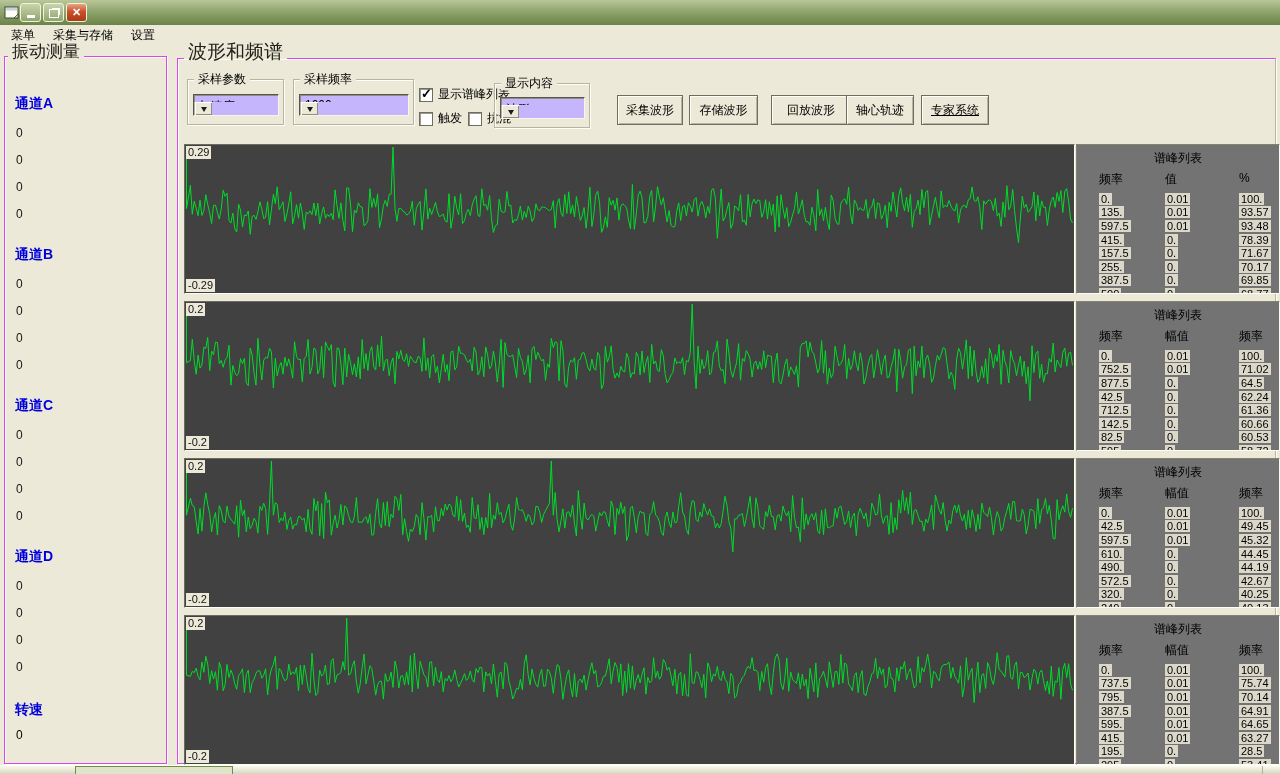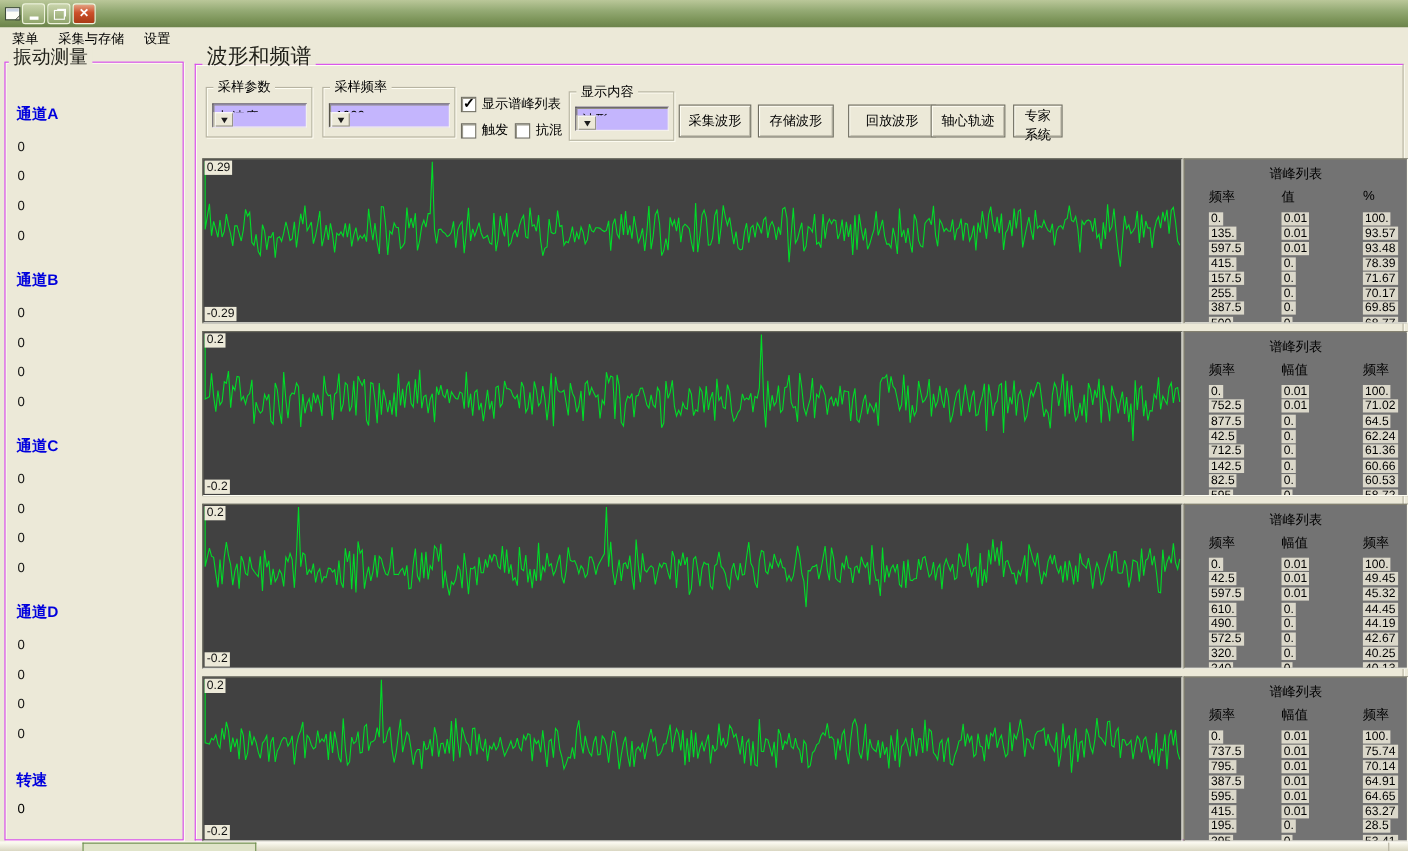--- a/index.html
+++ b/index.html
@@ -189,36 +189,36 @@
   </label>
   <label class="check" style="left:241px;top:51px;">
     <span class="cb"></span>
     <span>触发</span>
   </label>
   <label class="check" style="left:290px;top:51px;">
     <span class="cb"></span>
     <span>抗混</span>
   </label>
 
-  <div class="ctl-group" style="left:339px;top:24px;width:96px;height:45px;">
+  <div class="ctl-group" style="left:316px;top:24px;width:96px;height:45px;">
     <span class="gb-label small">显示内容</span>
     <div class="combo" style="left:5px;top:13px;width:85px;height:22px;">
       <span class="combo-value">波形</span>
       <span class="combo-btn">
           <span class="arr"></span>
         </span>
     </div>
   </div>
 
   <div id="toolbar">
       <button class="tool-btn" style="left: 439px; width: 66px;">采集波形</button>
       <button class="tool-btn" style="left: 511px; width: 69px;">存储波形</button>
       <button class="tool-btn" style="left: 593px; width: 80px;">回放波形</button>
       <button class="tool-btn" style="left: 668px; width: 68px;">轴心轨迹</button>
-      <button class="tool-btn" style="left: 743px; width: 45px;">专家系统</button>
+      <button class="tool-btn" style="left: 743px; width: 68px; text-decoration: underline;">专家系统</button>
     </div>
   <div id="rows">
   <div>
     <div class="plot" style="top: 85px;">
       <svg width="889" height="148" viewBox="0 0 889 148">
             <polyline points="1.5,2.0 1.5,63.6 5.4,40.3 7.3,69.2 9.2,56.2 11.2,63.3 13.1,70.7 15.0,55.1 16.9,70.5 18.9,65.4 20.8,49.7 22.7,59.5 24.7,68.1 26.6,78.5 28.5,60.3 30.5,60.2 32.4,67.1 34.3,74.1 36.2,64.1 38.2,45.3 40.1,51.4 42.0,48.1 44.0,75.4 45.9,78.1 47.8,68.1 49.8,83.7 51.7,87.1 53.6,59.2 55.5,65.0 57.5,82.1 59.4,70.0 61.3,70.9 63.3,66.0 65.2,89.3 67.1,71.5 69.1,70.3 71.0,74.4 72.9,67.0 74.9,56.8 76.8,64.2 78.7,73.6 80.6,72.3 82.6,56.6 84.5,80.0 86.4,64.5 88.4,49.3 90.3,58.7 92.2,41.8 94.2,64.7 96.1,61.2 98.0,56.8 99.9,76.5 101.9,68.9 103.8,59.1 105.7,46.8 107.7,78.8 109.6,70.6 111.5,59.6 113.5,73.2 115.4,58.0 117.3,68.1 119.2,84.4 121.2,67.0 123.1,68.9 125.0,65.8 127.0,69.7 128.9,58.0 130.8,70.7 132.8,58.3 134.7,79.1 136.6,68.8 138.6,61.9 140.5,73.3 142.4,69.1 144.3,71.6 146.3,68.3 148.2,74.7 150.1,44.9 152.1,61.5 154.0,73.4 155.9,57.9 157.9,75.5 159.8,85.8 161.7,42.8 163.6,43.2 165.6,60.1 167.5,86.7 169.4,65.2 171.4,67.9 173.3,57.8 175.2,61.6 177.2,62.1 179.1,81.0 181.0,79.0 182.9,75.8 184.9,43.6 186.8,62.4 188.7,53.2 190.7,62.2 192.6,48.8 194.5,82.7 196.5,73.8 198.4,60.5 200.3,55.3 202.2,61.5 204.2,49.2 206.1,49.2 208.0,2.0 210.0,63.6 211.9,76.3 213.8,63.6 215.8,63.3 217.7,66.0 219.6,67.1 221.6,70.1 223.5,68.9 225.4,66.0 227.3,56.2 229.3,80.2 231.2,63.9 233.1,59.3 235.1,56.5 237.0,85.1 238.9,66.4 240.9,43.9 242.8,74.0 244.7,63.1 246.6,69.5 248.6,63.5 250.5,57.4 252.4,66.8 254.4,71.6 256.3,70.7 258.2,69.0 260.2,75.9 262.1,77.1 264.0,48.7 265.9,83.3 267.9,72.3 269.8,51.3 271.7,63.0 273.7,69.9 275.6,48.7 277.5,78.6 279.5,75.7 281.4,67.6 283.3,64.4 285.3,70.6 287.2,60.1 289.1,54.2 291.0,50.7 293.0,70.4 294.9,71.5 296.8,43.8 298.8,60.5 300.7,59.4 302.6,65.2 304.6,50.6 306.5,73.9 308.4,87.5 310.3,80.8 312.3,79.5 314.2,54.2 316.1,66.2 318.1,67.5 320.0,66.7 321.9,46.4 323.9,60.8 325.8,60.1 327.7,78.0 329.6,74.5 331.6,75.6 333.5,69.9 335.4,61.0 337.4,75.1 339.3,66.3 341.2,72.6 343.2,61.3 345.1,66.1 347.0,76.6 349.0,72.9 350.9,58.8 352.8,64.7 354.7,65.8 356.7,62.1 358.6,62.0 360.5,62.6 362.5,64.4 364.4,65.5 366.3,64.5 368.3,55.7 370.2,83.0 372.1,58.9 374.0,53.7 376.0,67.8 377.9,71.5 379.8,49.5 381.8,68.5 383.7,46.8 385.6,68.7 387.6,59.9 389.5,72.0 391.4,51.5 393.3,62.5 395.3,75.4 397.2,70.9 399.1,62.5 401.1,83.2 403.0,66.5 404.9,42.3 406.9,81.6 408.8,69.8 410.7,50.2 412.7,46.2 414.6,58.4 416.5,87.4 418.4,82.8 420.4,71.8 422.3,82.4 424.2,52.6 426.2,60.2 428.1,55.3 430.0,65.2 432.0,52.9 433.9,75.1 435.8,61.4 437.7,58.8 439.7,60.5 441.6,62.9 443.5,74.8 445.5,83.9 447.4,39.5 449.3,84.3 451.3,69.2 453.2,50.3 455.1,46.1 457.0,52.8 459.0,77.8 460.9,77.6 462.8,71.4 464.8,50.7 466.7,45.4 468.6,76.9 470.6,61.2 472.5,41.6 474.4,52.1 476.3,59.9 478.3,52.7 480.2,65.4 482.1,77.0 484.1,65.5 486.0,80.2 487.9,82.2 489.9,81.4 491.8,66.0 493.7,57.9 495.7,75.6 497.6,62.0 499.5,60.0 501.4,70.8 503.4,57.7 505.3,61.2 507.2,67.1 509.2,54.8 511.1,52.5 513.0,71.2 515.0,60.1 516.9,56.4 518.8,61.6 520.7,73.0 522.7,61.3 524.6,68.4 526.5,45.0 528.5,43.6 530.4,53.3 532.3,93.4 534.3,68.0 536.2,44.0 538.1,75.9 540.0,72.5 542.0,64.3 543.9,57.5 545.8,83.4 547.8,78.7 549.7,61.0 551.6,62.5 553.6,65.9 555.5,49.6 557.4,76.9 559.4,75.2 561.3,80.3 563.2,49.5 565.1,71.9 567.1,58.4 569.0,54.1 570.9,58.5 572.9,54.8 574.8,55.6 576.7,72.3 578.7,67.0 580.6,54.7 582.5,74.1 584.4,56.7 586.4,70.4 588.3,59.0 590.2,86.8 592.2,50.8 594.1,82.1 596.0,49.7 598.0,63.3 599.9,73.5 601.8,62.6 603.7,81.6 605.7,76.9 607.6,69.9 609.5,63.7 611.5,47.2 613.4,69.0 615.3,62.7 617.3,54.8 619.2,69.7 621.1,76.9 623.1,76.7 625.0,80.2 626.9,62.2 628.8,70.5 630.8,85.8 632.7,44.5 634.6,70.5 636.6,63.9 638.5,75.8 640.4,62.3 642.4,76.1 644.3,84.6 646.2,49.9 648.1,55.2 650.1,73.5 652.0,78.6 653.9,79.4 655.9,58.2 657.8,55.5 659.7,53.6 661.7,59.3 663.6,42.1 665.5,68.7 667.4,78.9 669.4,54.9 671.3,58.5 673.2,65.4 675.2,62.6 677.1,65.0 679.0,65.2 681.0,54.5 682.9,73.4 684.8,63.5 686.8,61.9 688.7,53.7 690.6,73.7 692.5,57.9 694.5,58.8 696.4,74.1 698.3,69.6 700.3,60.1 702.2,82.6 704.1,57.3 706.1,66.4 708.0,47.0 709.9,59.6 711.8,72.1 713.8,50.3 715.7,42.8 717.6,57.8 719.6,65.7 721.5,52.2 723.4,66.9 725.4,49.2 727.3,82.3 729.2,66.6 731.1,63.7 733.1,55.1 735.0,69.6 736.9,44.5 738.9,62.7 740.8,47.0 742.7,45.6 744.7,79.9 746.6,70.2 748.5,60.8 750.4,52.3 752.4,64.5 754.3,73.0 756.2,45.9 758.2,62.5 760.1,60.3 762.0,61.9 764.0,55.5 765.9,60.9 767.8,64.5 769.8,66.0 771.7,58.4 773.6,78.1 775.5,64.9 777.5,61.0 779.4,60.1 781.3,63.0 783.3,54.8 785.2,53.6 787.1,41.9 789.1,55.3 791.0,56.6 792.9,51.8 794.8,62.7 796.8,84.5 798.7,55.8 800.6,59.3 802.6,55.9 804.5,54.9 806.4,56.5 808.4,65.6 810.3,53.2 812.2,71.2 814.1,68.1 816.1,81.4 818.0,57.0 819.9,72.3 821.9,40.7 823.8,64.8 825.7,61.1 827.7,44.5 829.6,65.6 831.5,82.9 833.5,97.5 835.4,73.0 837.3,51.2 839.2,62.7 841.2,59.4 843.1,67.3 845.0,65.0 847.0,61.5 848.9,46.9 850.8,75.8 852.8,50.1 854.7,70.9 856.6,55.9 858.5,62.4 860.5,62.1 862.4,80.5 864.3,64.4 866.3,55.6 868.2,52.0 870.1,62.4 872.1,47.5 874.0,56.3 875.9,45.7 877.8,67.5 879.8,46.2 881.7,43.6 883.6,56.1 885.6,74.1 887.5,78.0" fill="none" stroke="#00dc28" stroke-width="1"></polyline>
           </svg>
       <span class="ylab top">0.29</span>
       <span class="ylab bot">-0.29</span>
     </div>

